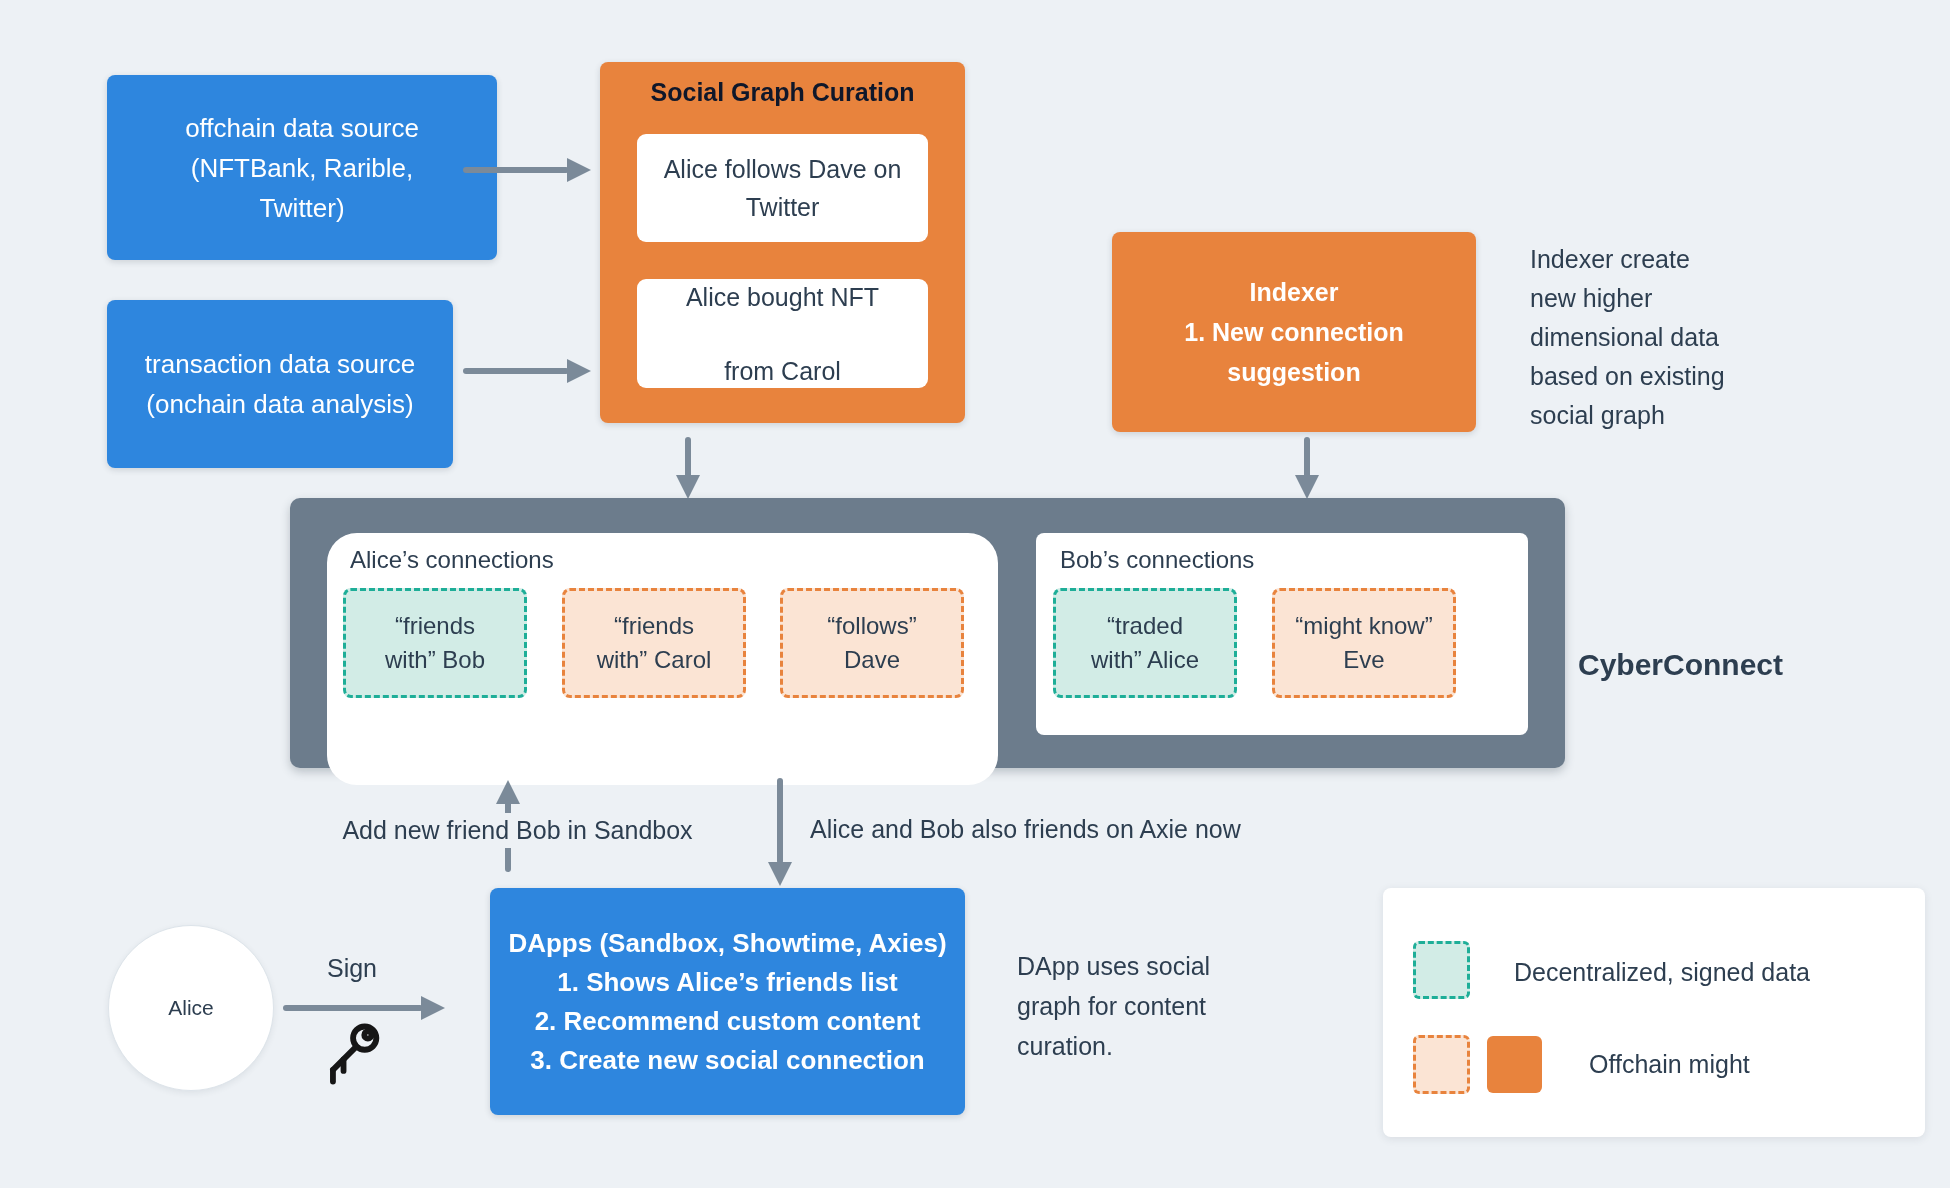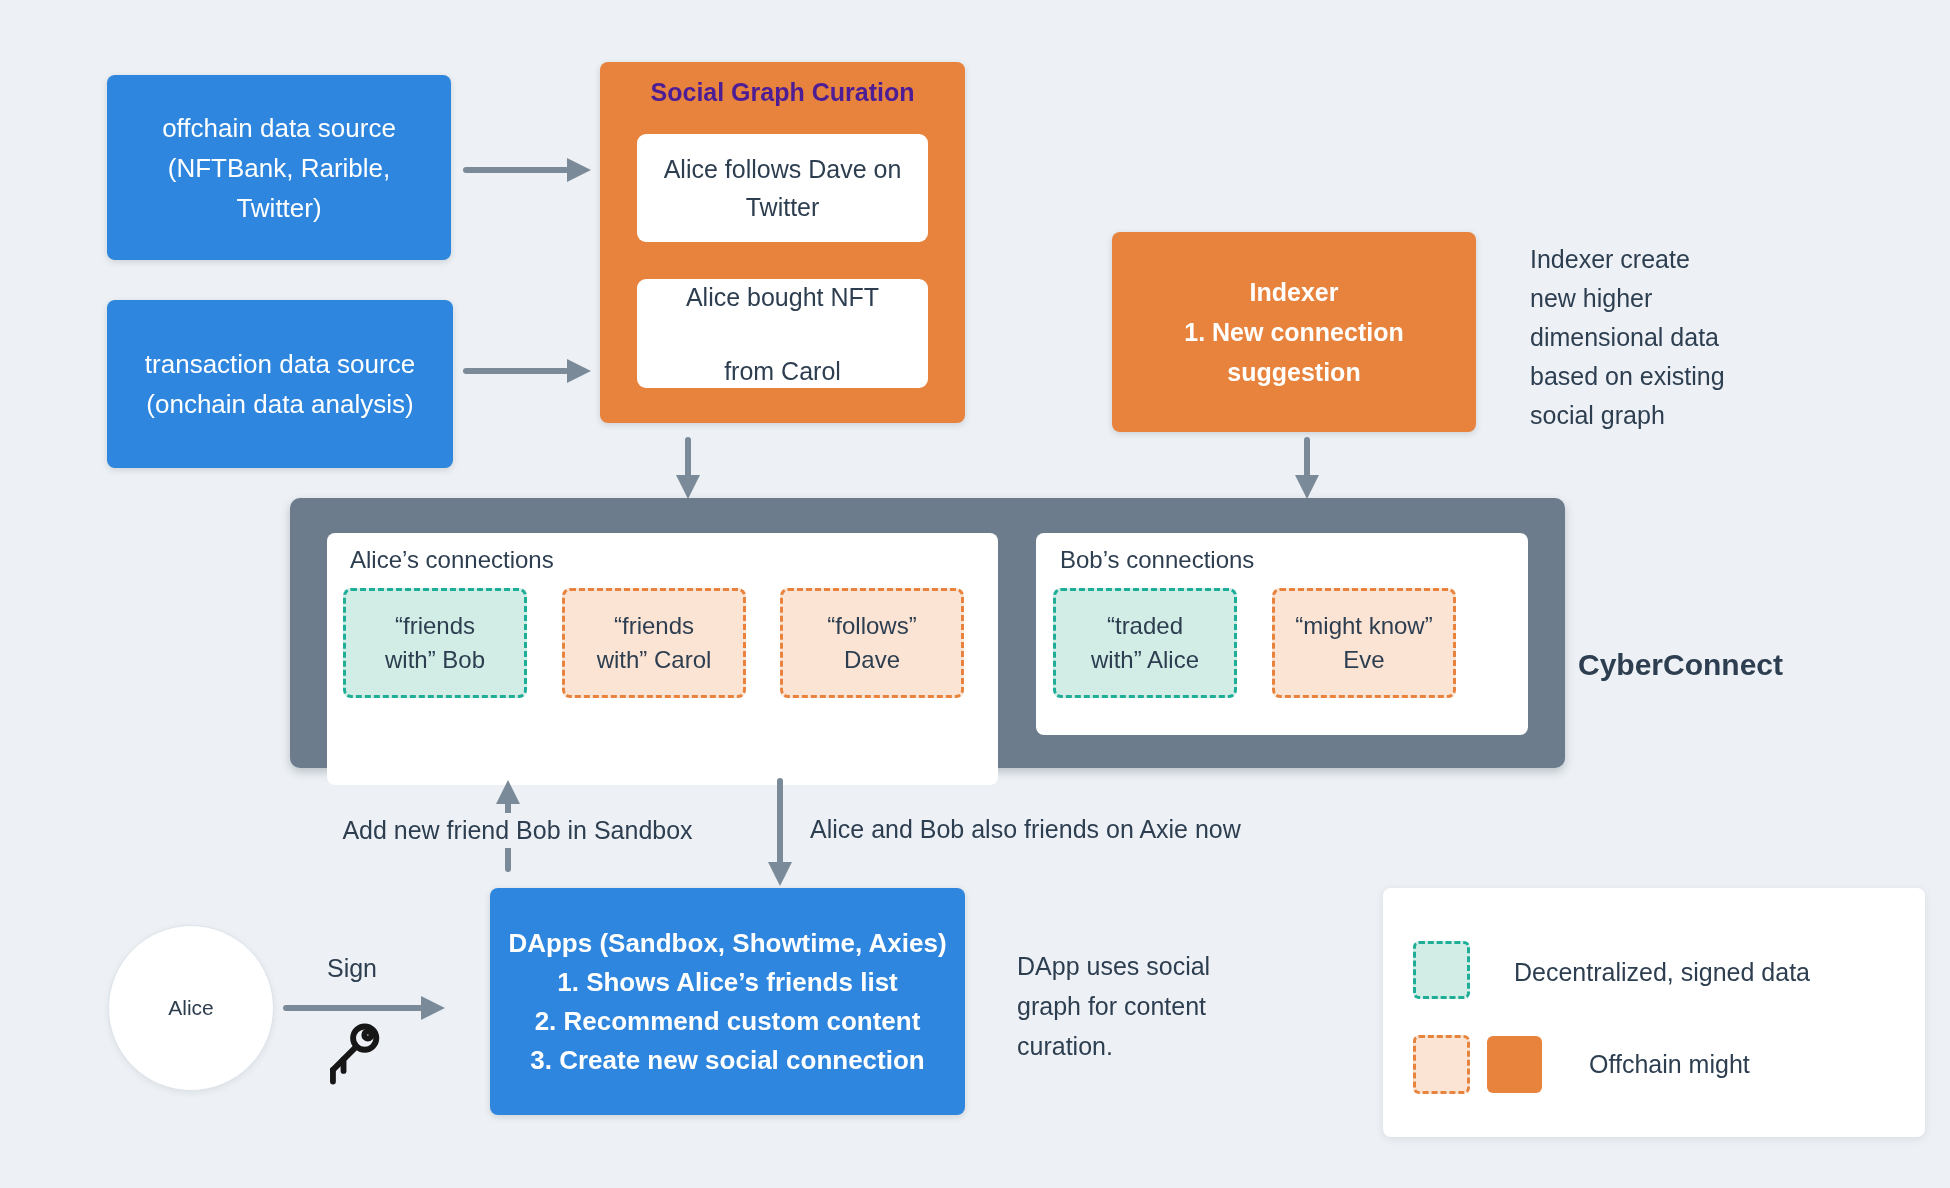--- a/index.html
+++ b/index.html
@@ -7,21 +7,21 @@
     position:relative;width:1950px;height:1188px;background:#edf1f5;overflow:hidden;
     font-family:"Liberation Sans","DejaVu Sans",sans-serif;color:#2d3e50;
   }
   
   .box{position:absolute;border-radius:8px;display:flex;flex-direction:column;
        align-items:center;justify-content:center;text-align:center;
        box-shadow:0 2px 6px rgba(35,50,65,.16);}
   .blue{background:#2e86de;color:#ffffff;font-size:26px;font-weight:500;line-height:40px;}
   .orangebox{background:#e8833d;color:#ffffff;}
   .sgc-title{position:absolute;top:16px;left:0;width:100%;text-align:center;
-             font-size:25px;font-weight:bold;color:#4c1d95;}
+             font-size:25px;font-weight:bold;color:#0f172a;}
   .whitecard{position:absolute;background:#ffffff;border-radius:9px;color:#2d3e50;
              font-size:25px;line-height:38px;display:flex;flex-direction:column;
              align-items:center;justify-content:center;text-align:center;}
   .indexer-text{font-size:25px;font-weight:bold;line-height:40px;}
   
   .note{position:absolute;font-size:25px;line-height:39px;color:#2d3e50;}
   .flow-label{position:absolute;font-size:25px;color:#2d3e50;white-space:nowrap;}
   .cc-label{position:absolute;font-size:30px;font-weight:bold;color:#2d3e50;}
   
   .gray-container{position:absolute;background:#6c7c8c;border-radius:10px;
@@ -57,21 +57,21 @@
   .swatch.peach{border:3.5px dashed #e8833d;background:#fbe4d4;}
   .swatch.orange-solid{background:#e8833d;}
   .legend-label{position:absolute;font-size:25px;color:#2d3e50;white-space:nowrap;}
   .key-icon-svg{position:absolute;}
 </style>
 </head>
 <body>
 
 <div class="canvas">
 
-  <div class="box blue" style="left:107px;top:75px;width:344px;height:185px;">
+  <div class="box blue" style="left:107px;top:75px;width:390px;height:185px;">
     <div>offchain data source</div>
     <div>(NFTBank, Rarible,</div>
     <div>Twitter)</div>
   </div>
 
   <div class="box blue" style="left:107px;top:300px;width:346px;height:168px;">
     <div>transaction data source</div>
     <div>(onchain data analysis)</div>
   </div>
 
@@ -116,21 +116,21 @@
     <div>social graph</div>
   </div>
 
   <div class="arrow" style="left:1295px;top:437px;width:24px;height:62px;">
     <div class="shaft" style="left:9px;top:0;width:6px;height:42px;"></div>
     <div class="head-down" style="left:0;top:38px;"></div>
   </div>
 
   <div class="gray-container" style="left:290px;top:498px;width:1275px;height:270px;">
 
-    <div class="panel" style="left:37px;top:35px;width:671px;height:252px;">
+    <div class="panel" style="left:37px;top:35px;width:671px;height:252px;border-radius:30px;">
       <div class="panel-title" style="left:23px;top:13px;">Alice’s connections</div>
       <div class="chip teal" style="left:16px;top:55px;">
         <div>“friends</div>
         <div>with” Bob</div>
       </div>
       <div class="chip peach" style="left:235px;top:55px;">
         <div>“friends</div>
         <div>with” Carol</div>
       </div>
       <div class="chip peach" style="left:453px;top:55px;">

